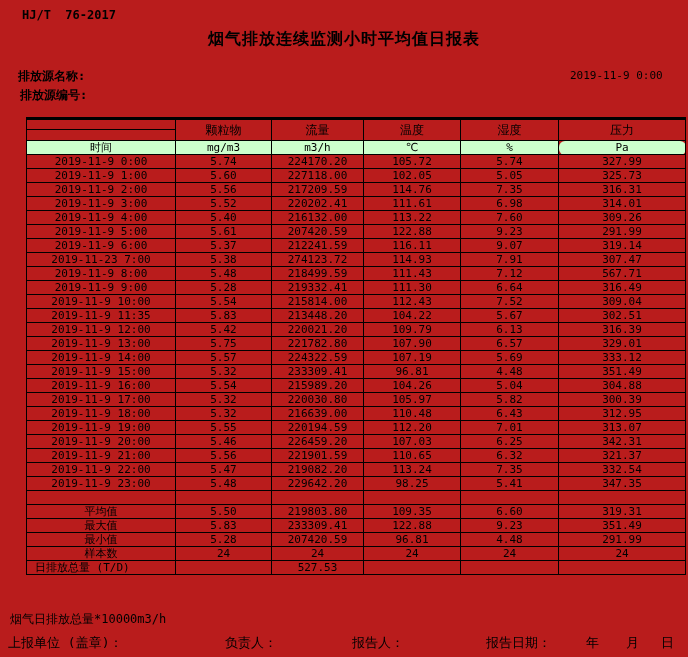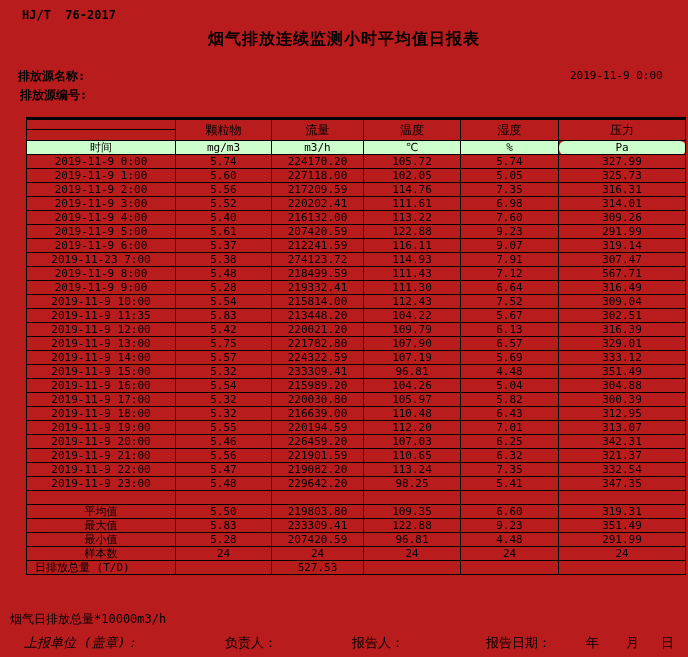--- a/index.html
+++ b/index.html
@@ -40,21 +40,21 @@
     line-height:13px;
     padding:0;
     overflow:hidden;
     white-space:nowrap;
   }
   table.report td.hdr { font-size:12px; height:11px; }
   table.report tr.units td { background:#ccffcc;margin-top:40px; }
   table.report td.label-left { text-align:left; padding-left:8px; }
   .below-note { position:absolute; left:10px; top:611px; font-size:12px; }
   .foot { position:absolute; top:634px; font-size:13px; }
-  .f1 { left:24px;font-style:italic; }
+  .f1 { left:8px; }
   .f2 { left:225px; }
   .f3 { left:352px; }
   .f4 { left:486px; }
   .f5 { left:586px; }
   .f6 { left:626px; }
   .f7 { left:661px; }
 </style>
 </head>
 <body>
 

